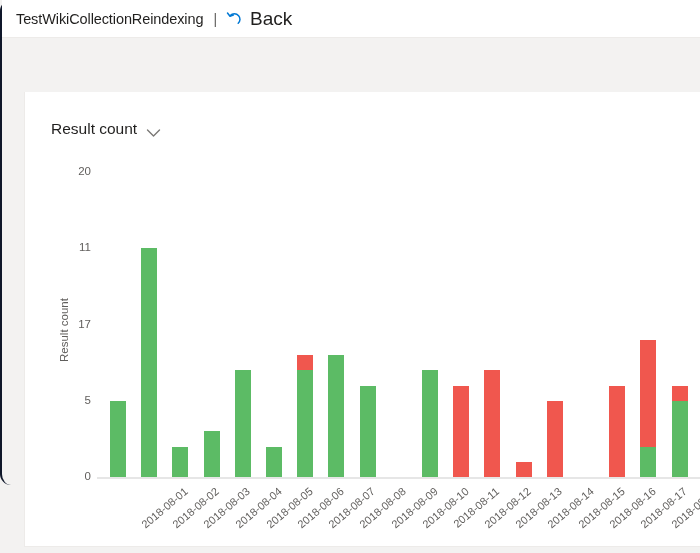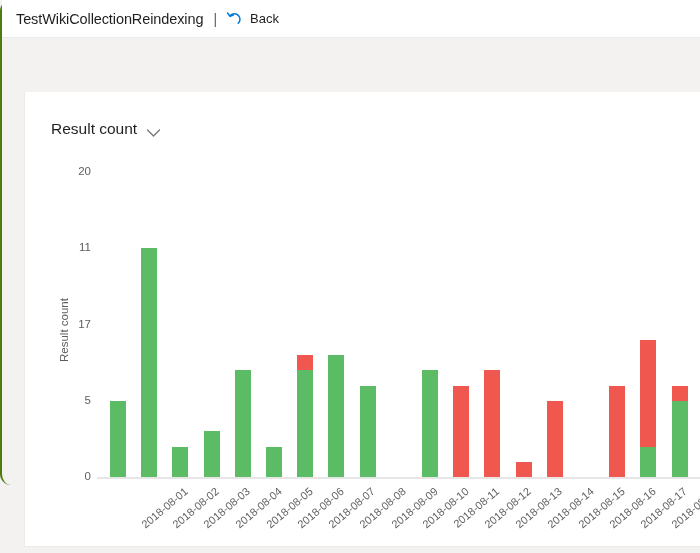--- a/index.html
+++ b/index.html
@@ -7,21 +7,21 @@
     margin: 0; padding: 0;
     width: 700px; height: 553px;
     background: #f3f2f1;
     font-family: "Liberation Sans", sans-serif;
     overflow: hidden;
   }
   #page {
     position: relative;
     width: 700px; height: 485px;
     background: #f3f2f1;
-    border-left: 2px solid #4d7c0f;
+    border-left: 2px solid #0f172a;
     border-radius: 11px;
   }
 
   
   .topbar {
     height: 38px;
     background: #ffffff;
     display: flex;
     align-items: center;
     padding-left: 14px;
@@ -41,21 +41,21 @@
     display: flex;
     align-items: center;
     cursor: pointer;
   }
   .back-icon {
     width: 17px; height: 16px;
     margin-right: 7px;
     display: inline-block;
   }
   .back-label {
-    font-size: 13px;
+    font-size: 19px;
     color: #201f1e;
   }
 
   
   .summary-strip {
     height: 50px;
     background: #f3f2f1;
     display: flex;
     align-items: center;
     padding-left: 12px;

